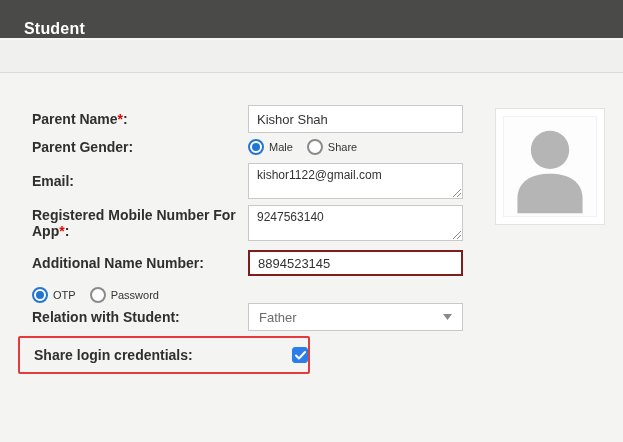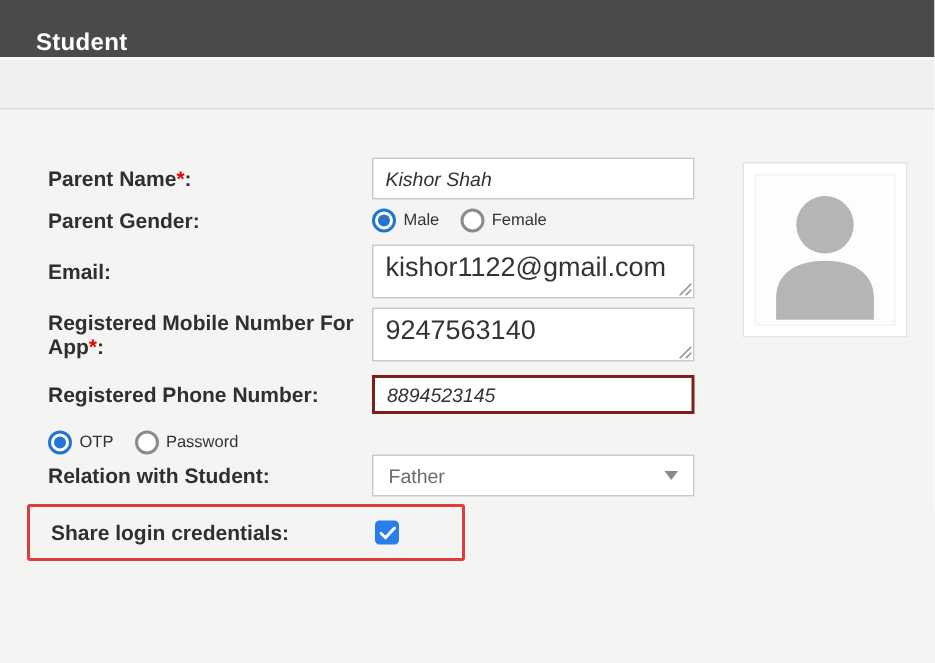--- a/index.html
+++ b/index.html
@@ -41,33 +41,32 @@
   .req { color: #e60000; }
   .ctrl { display: flex; align-items: center; }
 
   
   .txt {
     width: 215px; height: 28px;
     border: 1px solid #c9c9c9; background: #fff;
     font-family: "Liberation Sans", sans-serif;
     font-size: 13px; color: #333; padding: 0 8px;
     outline: none;
-    font-style: italic;
   }
   .txt.focused {
     border: 2px solid #7f1d1d; height: 26px; width: 215px;
   }
 
   
   .ta-wrap { position: relative; width: 215px; height: 36px; }
   .ta {
     width: 215px; height: 36px; resize: none;
     border: 1px solid #c9c9c9; background: #fff;
     font-family: "Liberation Sans", sans-serif;
-    font-size: 18px; color: #333; padding: 4px 8px 0 8px;
+    font-size: 12px; color: #333; padding: 4px 8px 0 8px;
     outline: none; overflow: hidden;
   }
   .resize-handle { position: absolute; right: 2px; bottom: 2px; width: 9px; height: 9px; pointer-events: none; }
 
   
   .radio-group { display: flex; align-items: center; gap: 6px; font-size: 11px; color: #333; }
   .radio-opt { display: flex; align-items: center; gap: 5px; margin-right: 8px; cursor: default; }
   .radio {
     width: 16px; height: 16px; border-radius: 50%;
     border: 2px solid #2275d3; background: #fff; position: relative;
@@ -89,21 +88,21 @@
   .select {
     width: 215px; height: 28px; background: #fff;
     border: 1px solid #c9c9c9; display: flex; align-items: center;
     justify-content: space-between; padding: 0 10px; font-size: 13px; color: #6b6b6b; text-align: center;
   }
 
   
   .highlight-box {
     margin-left: 18px; margin-top: 5px;
     width: 292px; border: 2px solid #e23b3b; border-radius: 2px;
-    padding: 9px 0 9px 14px; display: flex; align-items: center;
+    padding: 9px 0 9px 14px; display: flex; align-items: center; justify-content: space-between;
   }
   .highlight-box .lbl { width: 216px; flex: 0 0 216px; }
 
   
   .avatar-box {
     position: absolute; left: 495px; top: 35px;
     width: 110px; height: 117px; background: #ffffff;
     border: 1px solid #e3e3e2; padding: 7px;
   }
   .avatar-inner { width: 100%; height: 100%; background: #fdfdfd; border: 1px solid #f2f2f2; overflow: hidden; }
@@ -133,21 +132,21 @@
 
     <div class="row mt6">
       <label class="lbl"><span>Parent Gender</span><span>:</span></label>
       <div class="ctrl radio-group">
         <span class="radio-opt">
           <span class="radio checked"></span>
           <span>Male</span>
         </span>
         <span class="radio-opt">
           <span class="radio unchecked"></span>
-          <span>Female</span>
+          <span>Share</span>
         </span>
       </div>
     </div>
 
     <div class="row mt8">
       <label class="lbl"><span>Email</span><span>:</span></label>
       <div class="ctrl">
         <span class="ta-wrap">
           <textarea class="ta" style="">kishor1122@gmail.com</textarea>
           <svg class="resize-handle" viewBox="0 0 9 9">
@@ -165,21 +164,21 @@
           <textarea class="ta" style="">9247563140</textarea>
           <svg class="resize-handle" viewBox="0 0 9 9">
             <line x1="1" y1="9" x2="9" y2="1" stroke="#8a8a8a" stroke-width="1"></line>
             <line x1="5" y1="9" x2="9" y2="5" stroke="#8a8a8a" stroke-width="1"></line>
           </svg>
         </span>
       </div>
     </div>
 
     <div class="row mt9">
-      <label class="lbl"><span>Registered Phone Number</span><span>:</span></label>
+      <label class="lbl"><span>Additional Name Number</span><span>:</span></label>
       <div class="ctrl">
         <input class="txt focused" type="text" value="8894523145" style="">
       </div>
     </div>
 
 
     <div class="row mt11">
       <div class="ctrl radio-group">
         <span class="radio-opt">
           <span class="radio checked"></span>

